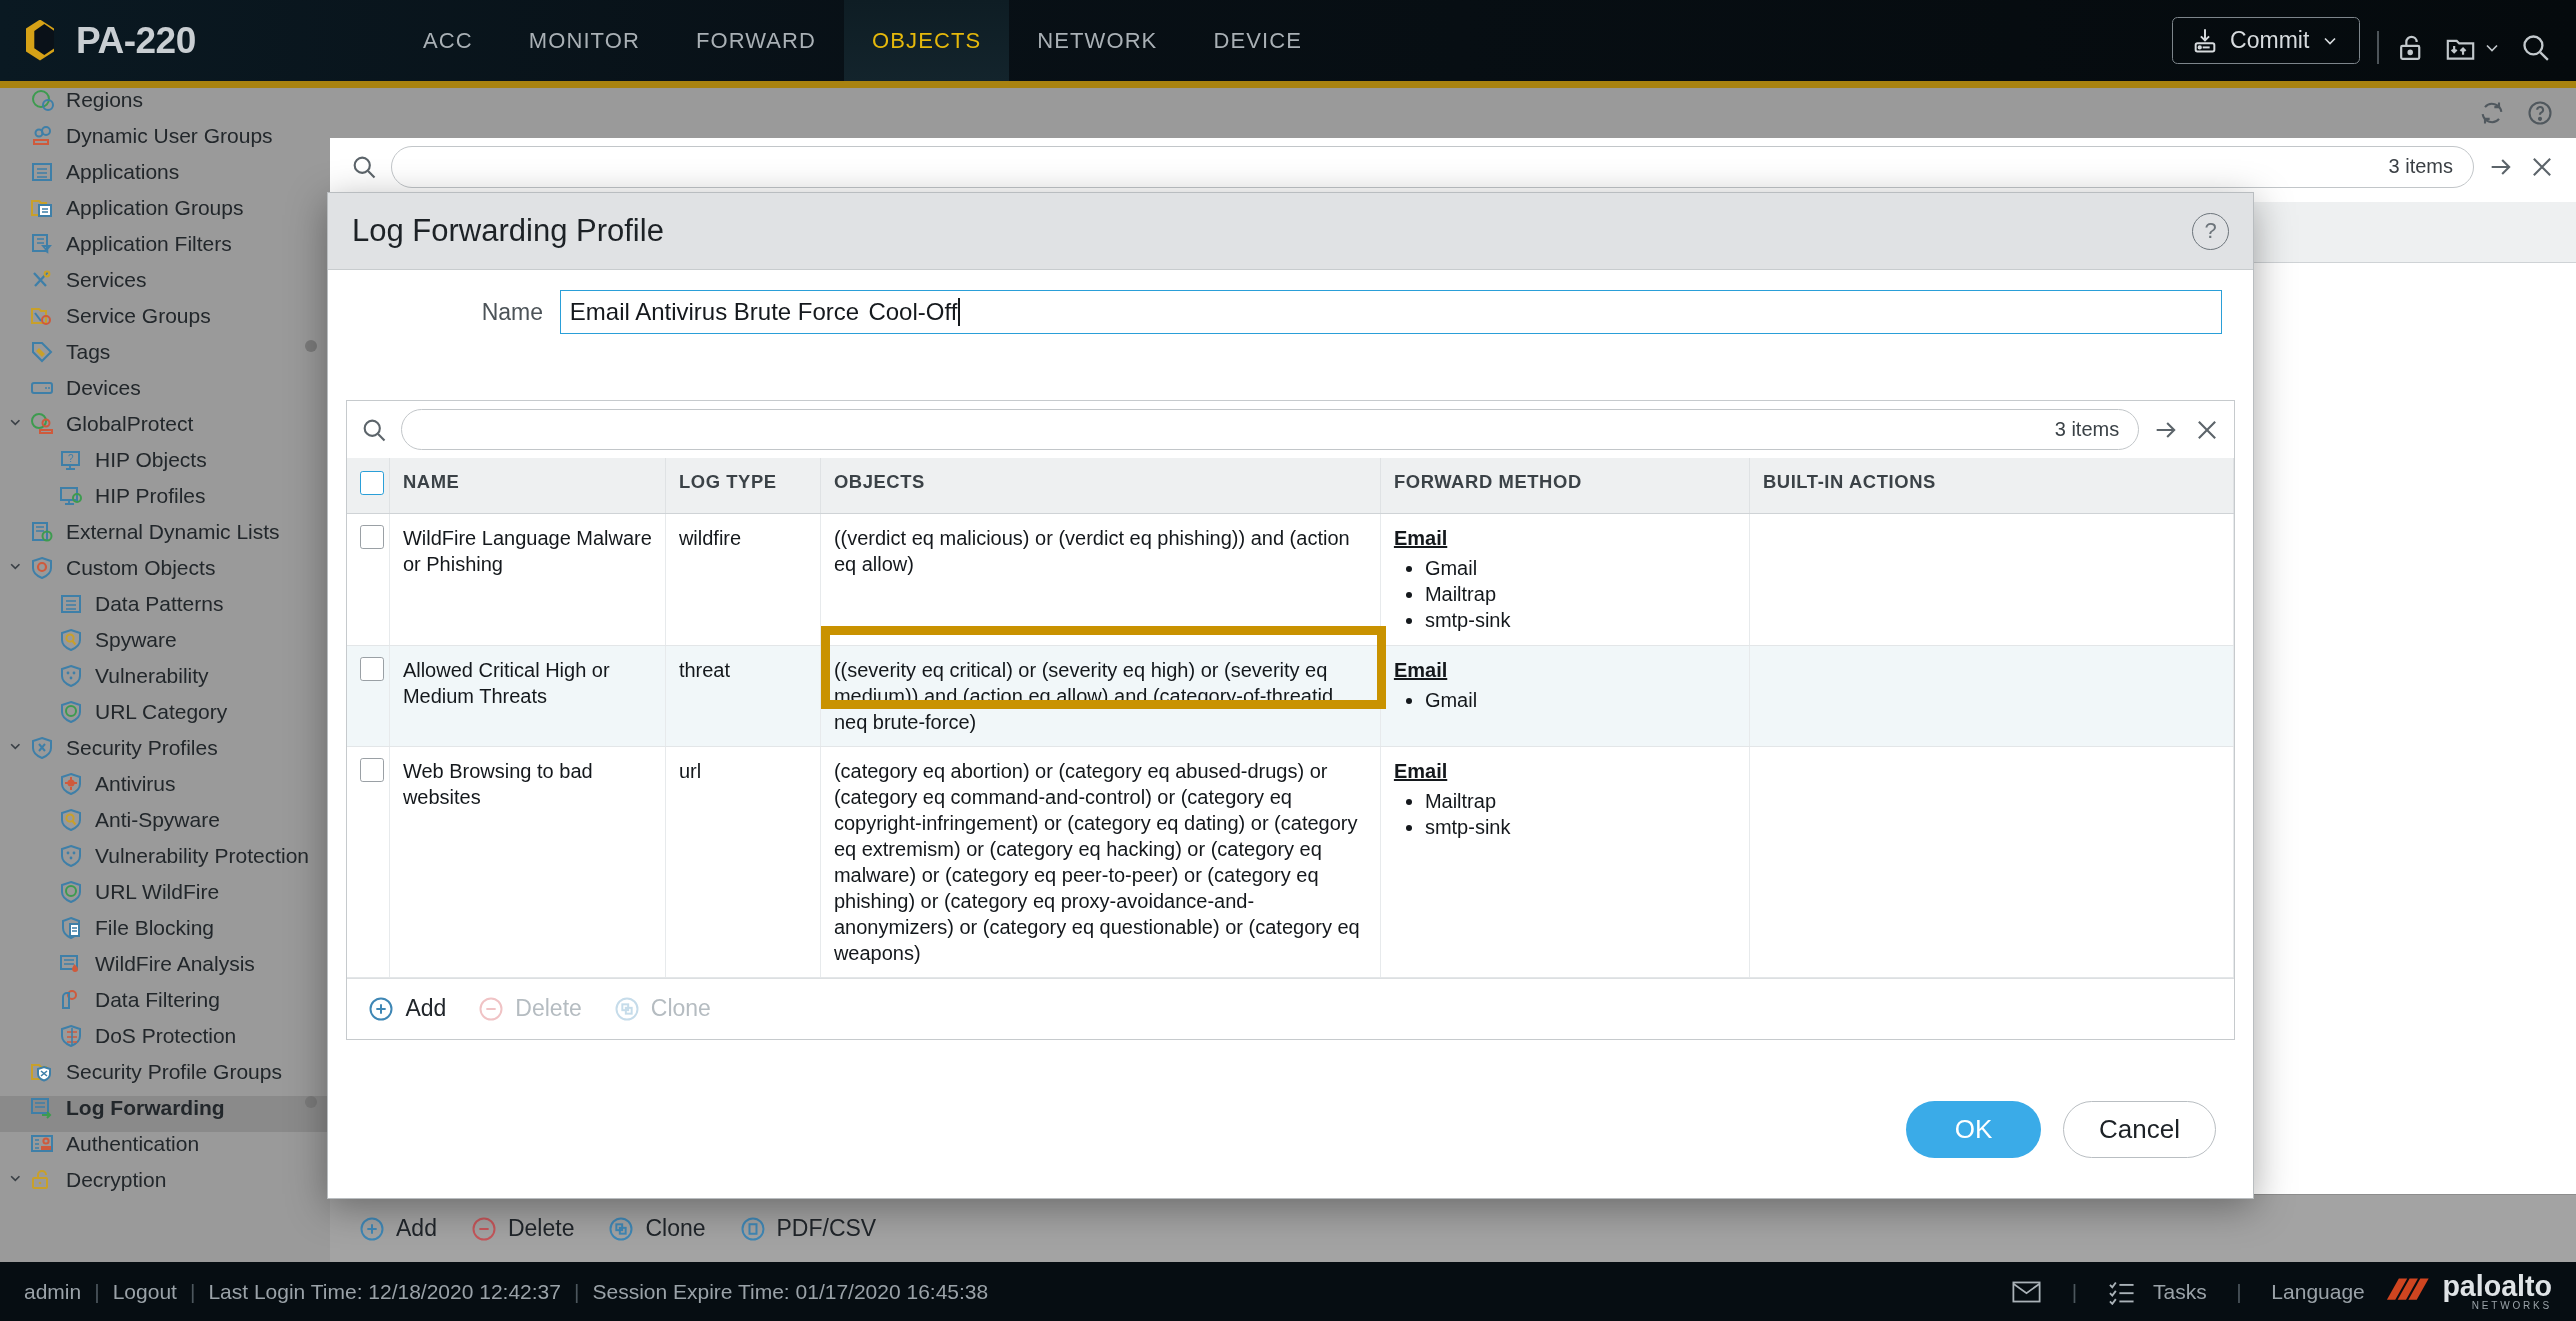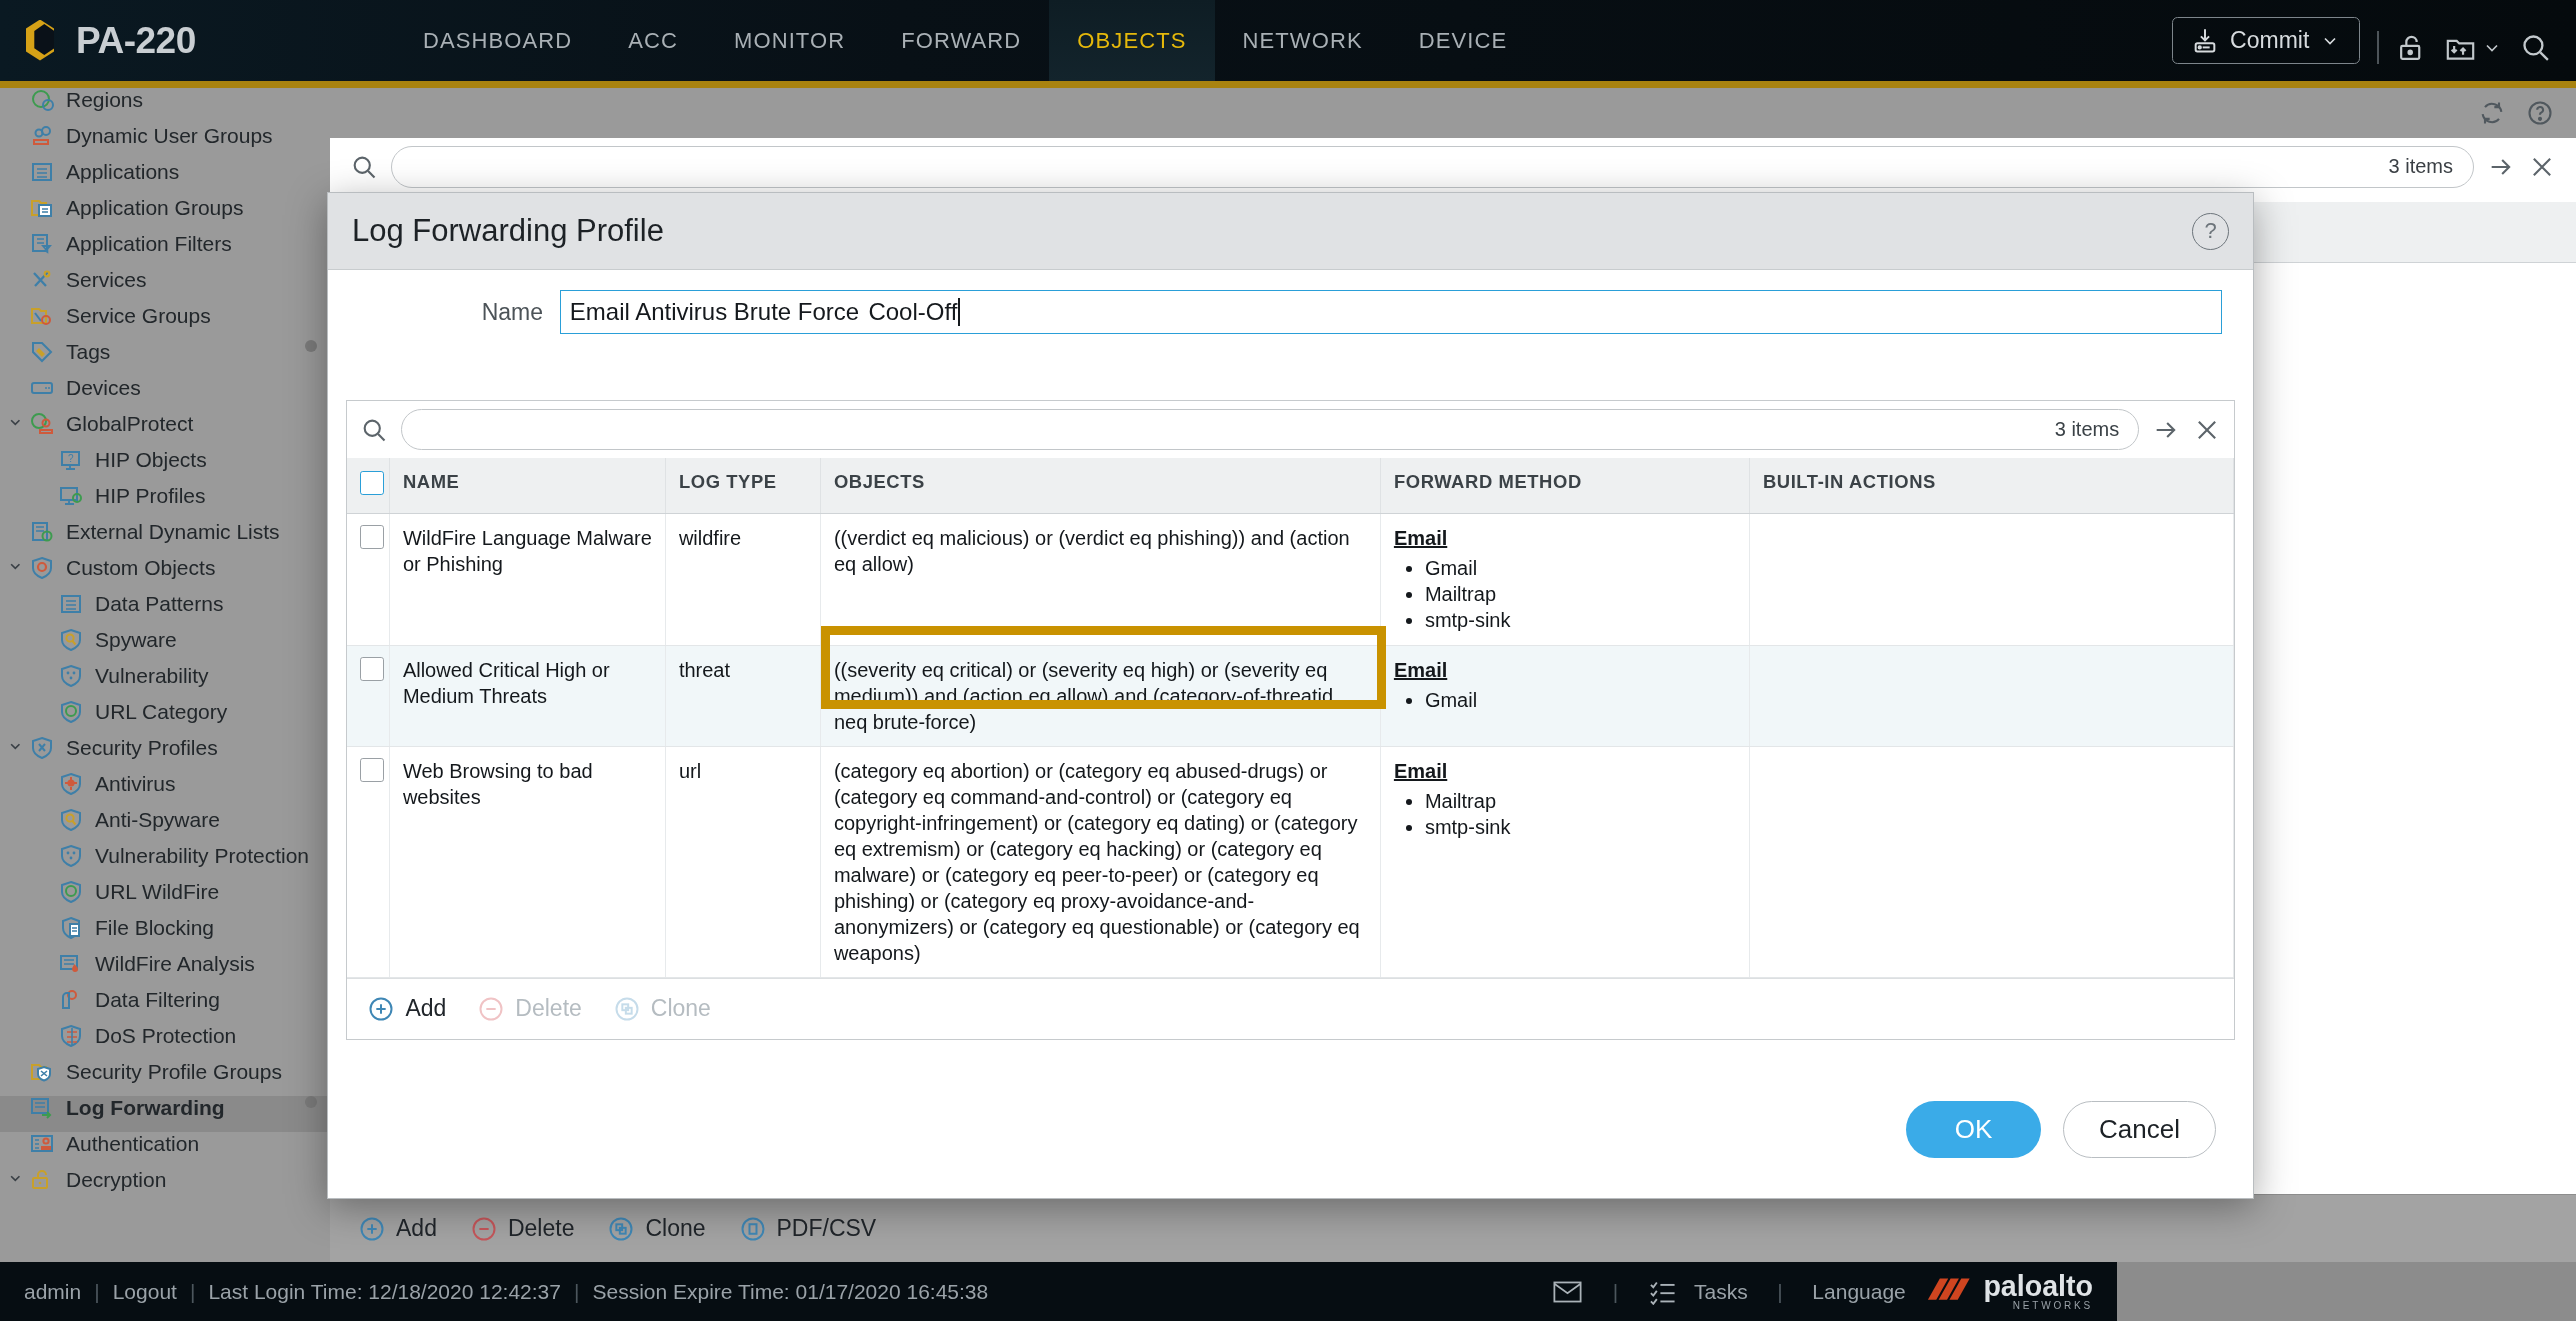--- a/index.html
+++ b/index.html
@@ -227,42 +227,41 @@
     justify-content: center; cursor: pointer;
   }
   .btn-cancel {
     width: 153px; height: 57px; border-radius: 28.6px; background: #fff;
     border: 1.8px solid #b9bec2; color: #1c2126; font-size: 26px;
     display: flex; align-items: center; justify-content: center; cursor: pointer;
   }
 
   
   .statusbar {
-    position: absolute; bottom: 0; left: 0; width: 2117px; height: 59px;
+    position: absolute; bottom: 0; left: 0; width: 2576px; height: 59px;
     background: #060d12; display: flex; align-items: center;
     color: #9aa2a8; font-size: 21px; padding: 0 24px;
   }
   .sb-sep { margin: 0 13px; color: #4c565d; }
   .sb-right { margin-left: auto; display: flex; align-items: center; gap: 16.6px; }
   .pan-logo { display: flex; align-items: center; gap: 11px; }
   .pan-word { color: #dfe3e6; font-size: 28.6px; font-weight: bold; }
 </style>
 </head>
 <body>
 
 <div class="topbar">
   <div class="brand">
     <div class="brand-logo">
       <div class="hexa"></div>
     </div>
     <div class="brand-text">PA-220</div>
   </div>
 
   <div class="nav">
-    <div class="nav-item">DASHBOARD</div>
     <div class="nav-item">ACC</div>
     <div class="nav-item">MONITOR</div>
     <div class="nav-item">FORWARD</div>
     <div class="nav-item active">OBJECTS</div>
     <div class="nav-item">NETWORK</div>
     <div class="nav-item">DEVICE</div>
   </div>
 
   <div class="topbar-right">
     <div class="commit-btn">

